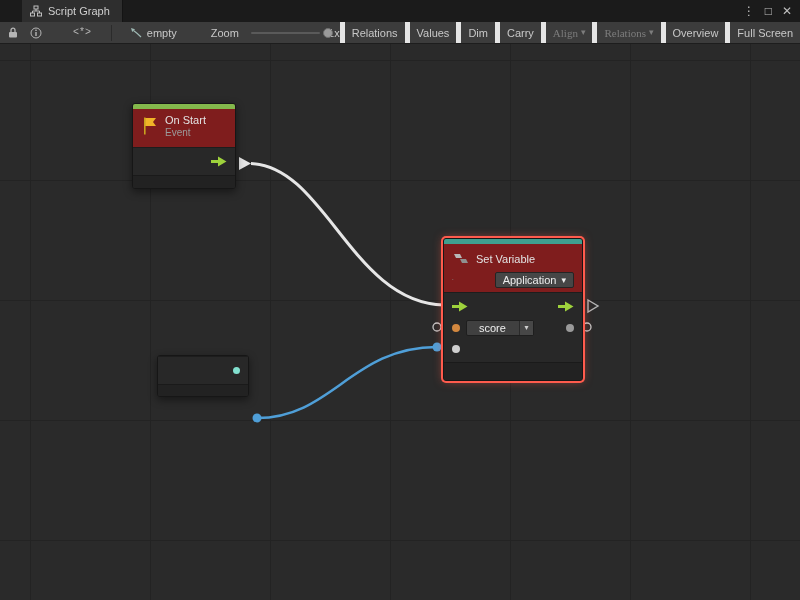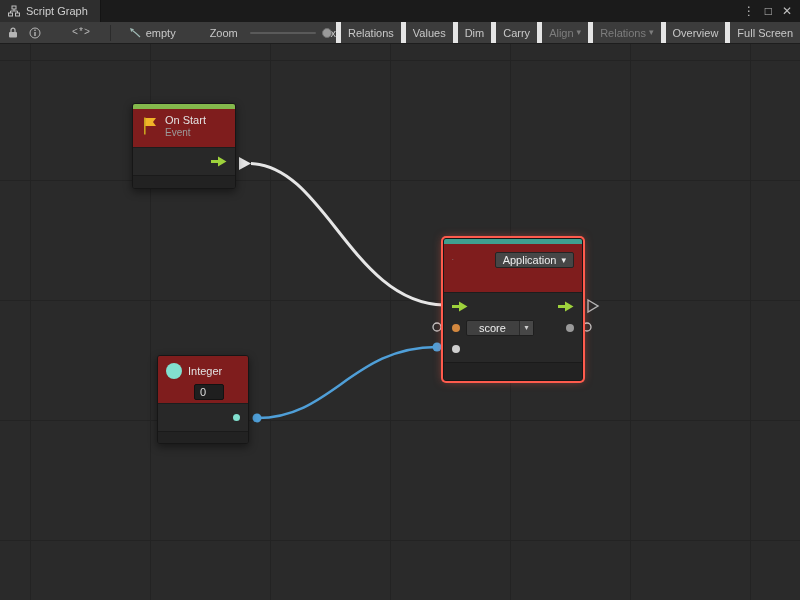--- a/index.html
+++ b/index.html
@@ -4,40 +4,40 @@
 <style>
   * { margin:0; padding:0; box-sizing:border-box; }
   html,body { width:800px; height:600px; overflow:hidden; background:#1b1b1b;
               font-family:"Liberation Sans", sans-serif; }
   .window { width:800px; height:600px; display:flex; flex-direction:column; }
 
   
   .titlebar { height:22px; background:#1b1b1b; display:flex; align-items:stretch;
               font-size:11px; color:#cfcfcf; flex:0 0 22px; }
   .tab { display:flex; align-items:center; gap:6px; padding:0 12px 0 8px;
-         background:#2e2e2e; border-right:1px solid #141414; }
+         background:#2e2e2e; border-right:1px solid #141414;margin-left:22px; }
   .win-controls { margin-left:auto; display:flex; align-items:center; gap:10px;
                   padding-right:8px; color:#bfbfbf; font-size:12px; }
   .win-controls span { cursor:default; }
 
   
   .toolbar { height:22px; flex:0 0 22px; background:#3c3c3c; border-bottom:1px solid #1d1d1d;
              display:flex; align-items:center; font-size:11px; color:#c8c8c8; padding-left:6px; }
   .tool-ic { display:flex; align-items:center; justify-content:center; width:18px; height:18px; }
   .tb-sep { width:1px; height:16px; background:#2b2b2b; margin:0 8px; }
   .empty-group { display:flex; align-items:center; gap:5px; margin-left:10px; }
   .zoom-label { margin-left:34px; }
   .slider { width:86px; height:2px; background:#5a5a5a; border-radius:1px; position:relative;
             margin:0 8px 0 12px; }
   .slider .knob { position:absolute; top:-4px; left:72px; width:10px; height:10px;
                   border-radius:50%; background:#9a9a9a; border:1px solid #6f6f6f; }
   .tb-buttons { margin-left:auto; display:flex; height:100%; }
   .tb-btn { display:flex; align-items:center; gap:3px; padding:0 7px; height:100%;
             border-left:5px solid #e5e5e5; white-space:nowrap; cursor:default; }
-  .tb-btn.disabled { color:#7d7d7d; }
+  .tb-btn.disabled { color:#7d7d7d;font-family:Liberation Serif, serif; }
   .caret { font-size:9px; line-height:1; }
 
   
   .canvas { position:relative; flex:1; background-color:#2a2a2a;
     background-image:
       linear-gradient(#232323 1px, transparent 1px),
       linear-gradient(90deg, #232323 1px, transparent 1px);
     background-size:120px 120px; background-position:30px 16px; }
   svg.wires { position:absolute; left:0; top:0; pointer-events:none; }
 
@@ -185,20 +185,27 @@
               <polygon points="7,0.5 15.5,5.5 7,10.5" fill="#9ed23c"></polygon>
           </svg>
         </div>
       </div>
       <div class="nfooter" style="height:13px;"></div>
     </div>
 
     <div class="node selected" style="left:443px; top:194px; width:140px;">
       <div class="colorbar" style="background:#3fa08f"></div>
       <div class="hdr" style="height:48px;">
+        <div class="hdr-row" style="height:20px;">
+          <svg width="18" height="12" viewBox="0 0 18 12">
+            <path d="M2 1 h6 l2 4 h-6 Z" fill="#b8b8b8"></path>
+              <path d="M8 6 h6 l2 4 h-6 Z" fill="#8f8f8f"></path>
+          </svg>
+          <span>Set Variable</span>
+        </div>
         <div class="hdr-row" style="height:22px;">
           <svg width="18" height="12" viewBox="0 0 18 12">
             <path d="M1 1 h7 l2 4 h-7 Z" fill="#9c9c9c"></path>
             <text x="8" y="11" font-size="9" fill="#5fd0bd" font-family="Liberation Mono, monospace">&lt;&gt;</text>
           </svg>
           <span class="pill-dd">
             <span>Application</span>
             <span class="caret">▾</span>
           </span>
         </div>
@@ -225,29 +232,20 @@
           <span class="dot" style="background:#9a9a9a"></span>
         </div>
         <div class="port-row">
           <span class="dot" style="background:#cfcfcf"></span>
         </div>
       </div>
       <div class="nfooter" style="height:18px;"></div>
     </div>
 
     <div class="node" style="left:157px; top:311px; width:92px;">
-      <div class="hdr" style="height:47px; border-radius:2px 2px 0 0;">
-        <div class="hdr-row" style="height:20px;">
-          <span style="width:16px; height:16px; border-radius:50%; background:#82e0cf; flex:0 0 auto;"></span>
-          <span>Integer</span>
-        </div>
-        <div class="int-field">
-          <span>0</span>
-        </div>
-      </div>
       <div class="nbody">
         <div class="port-row" style="justify-content:flex-end;">
           <span class="dot" style="background:#82e0cf; width:7px; height:7px;"></span>
         </div>
       </div>
       <div class="nfooter" style="height:12px;"></div>
     </div>
 
   </div>
 </div>

